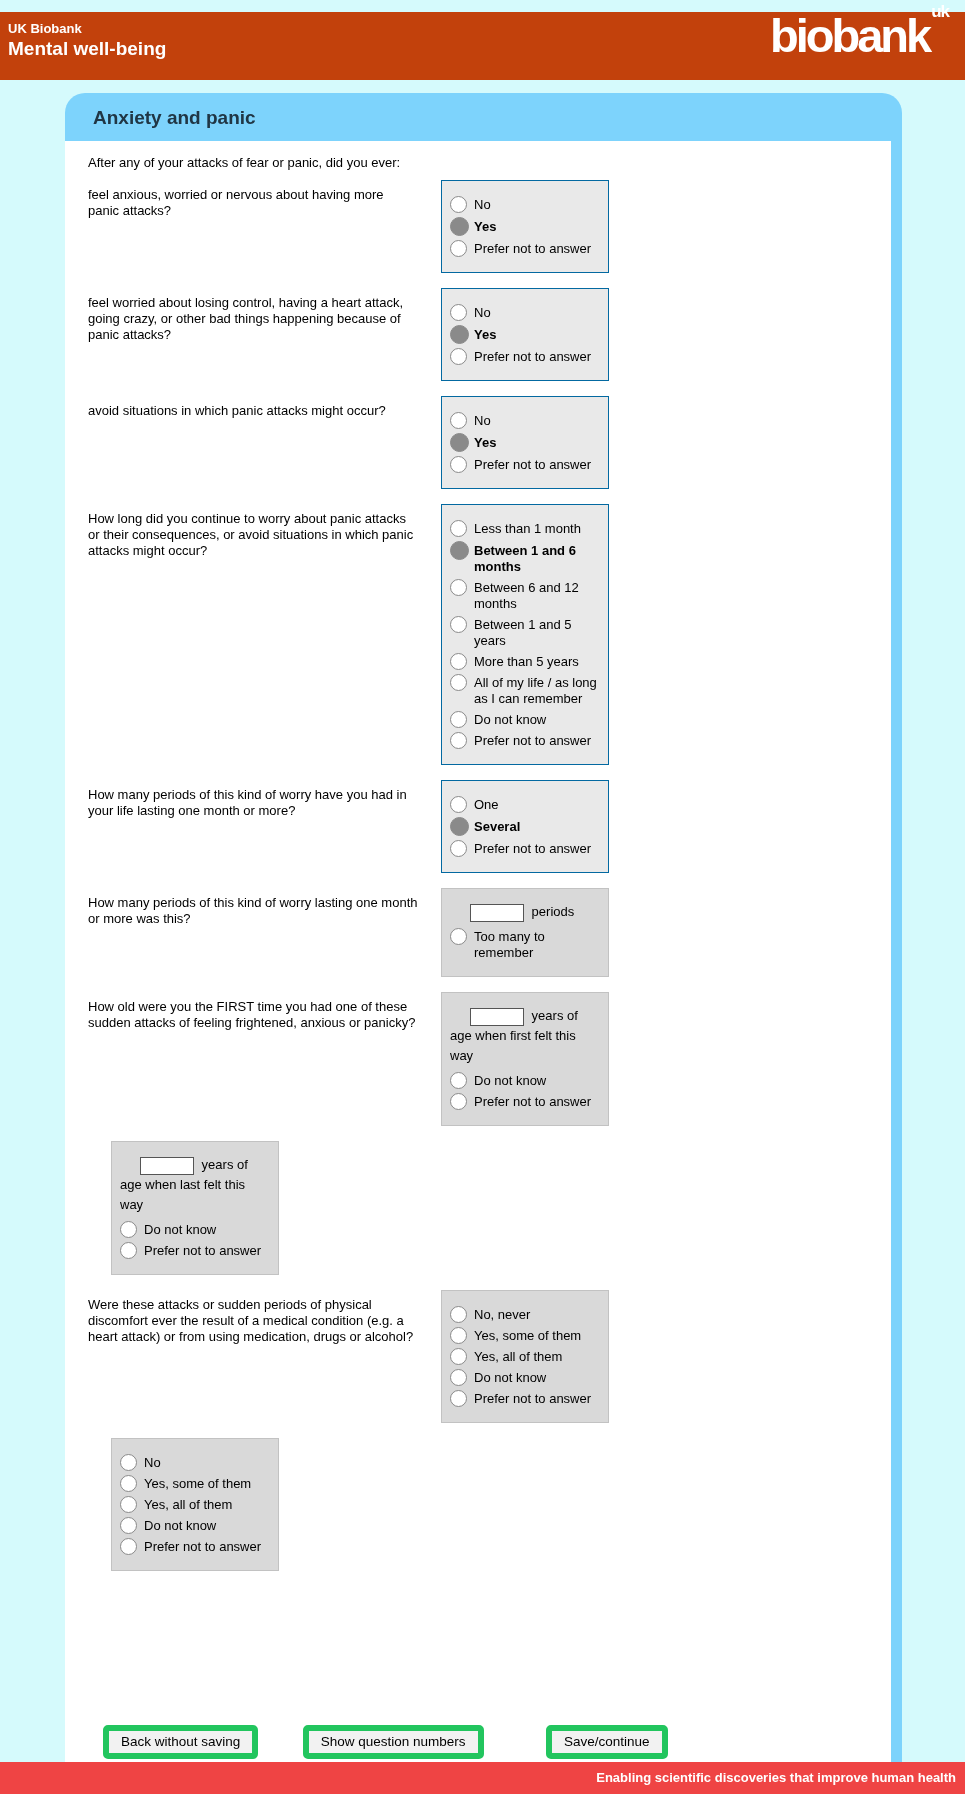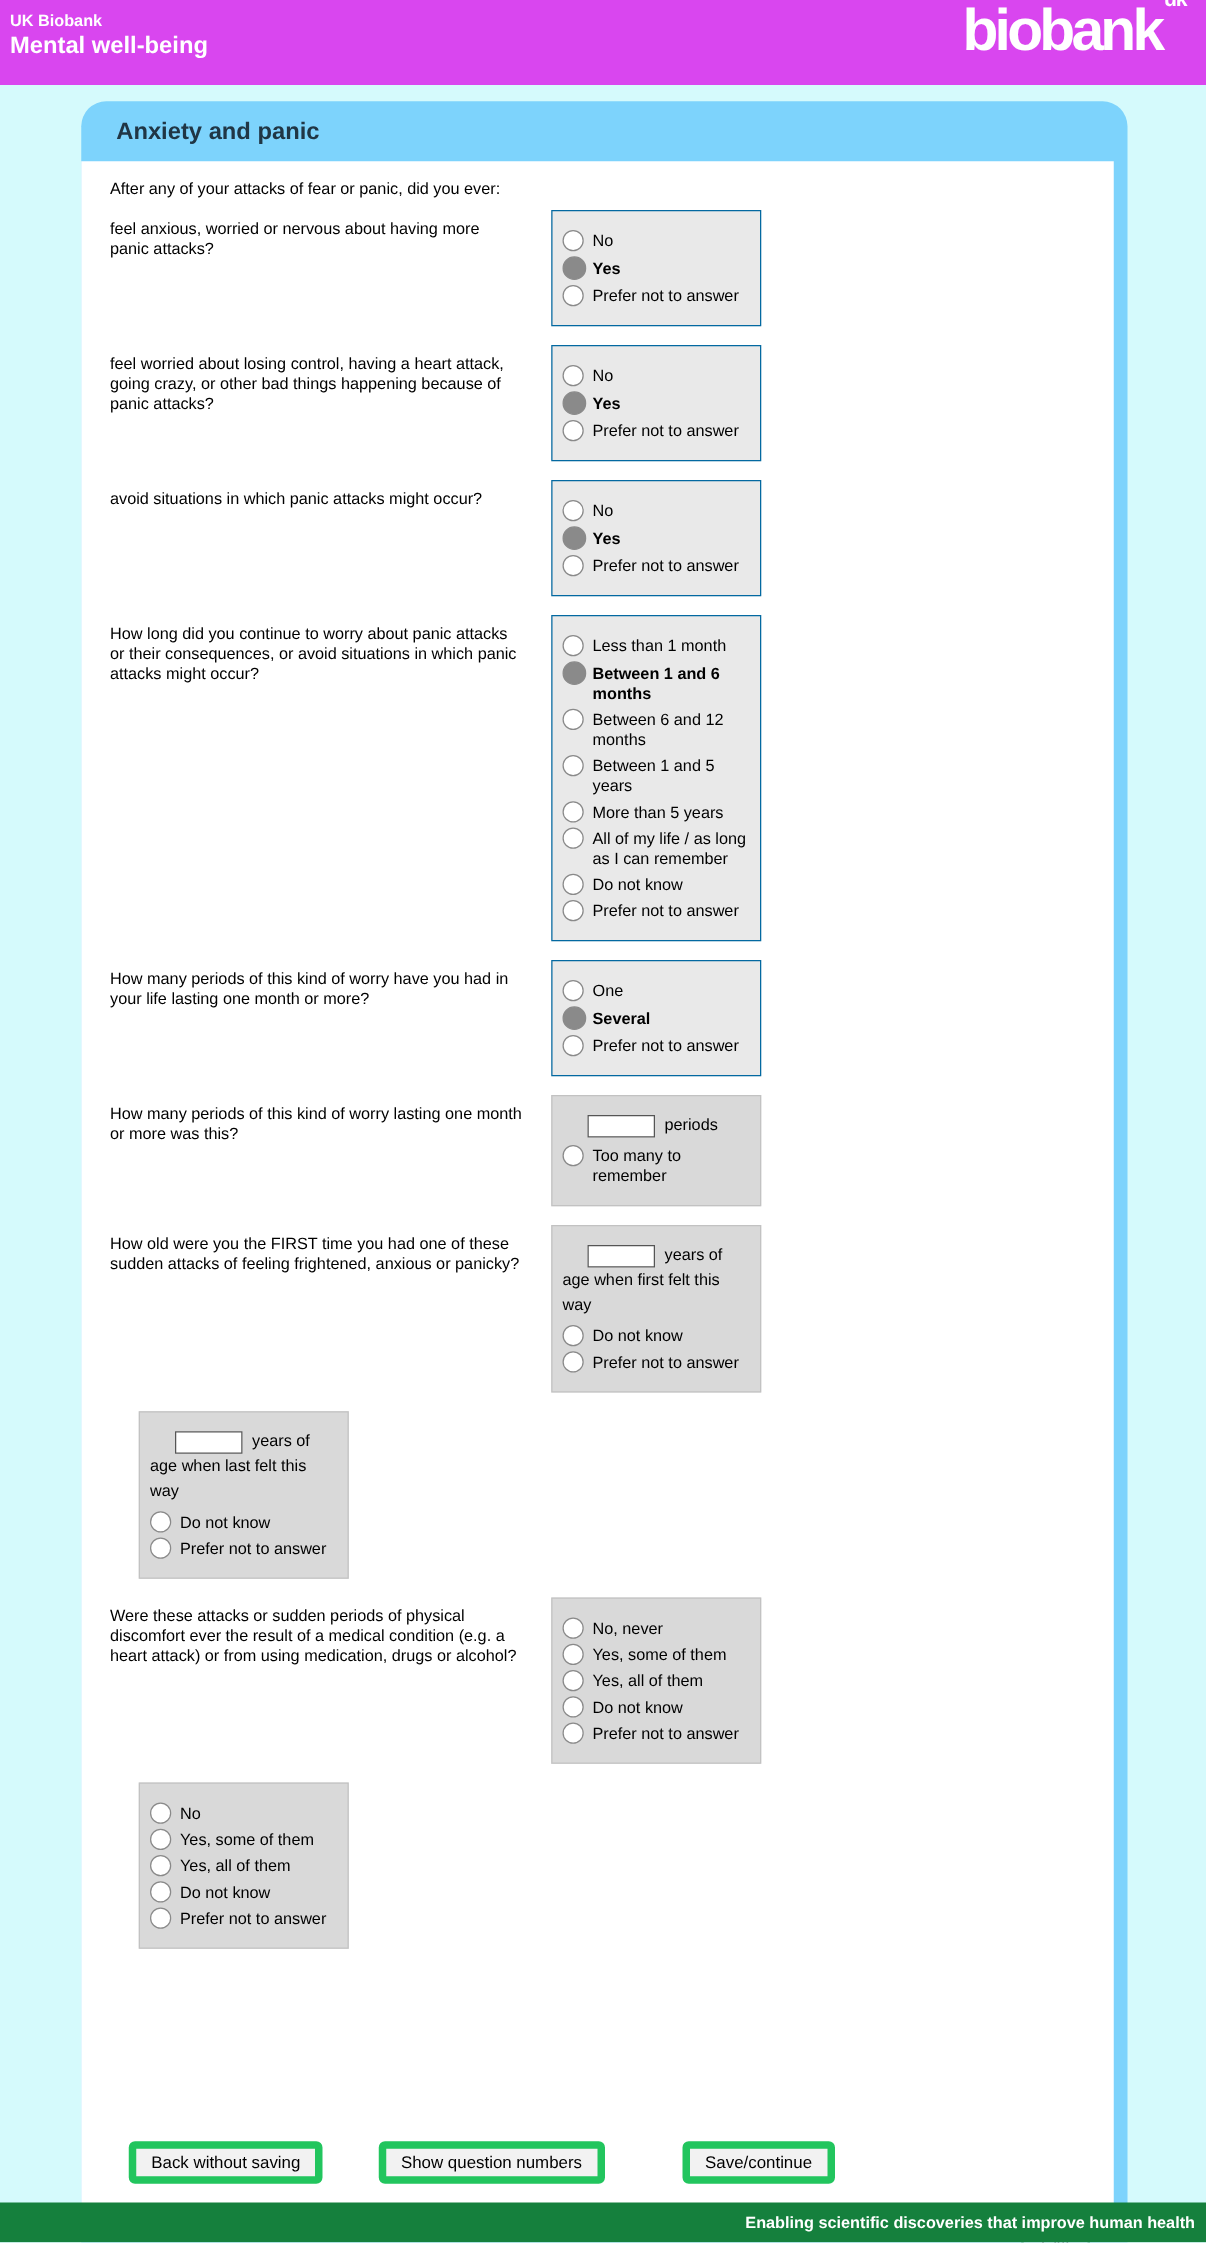--- a/index.html
+++ b/index.html
@@ -1,21 +1,21 @@
 <!DOCTYPE html>
 <html><head>
 <meta charset="utf-8">
 <style>
   * { box-sizing: border-box; margin: 0; padding: 0; }
   html,body { background:#d5fafc; }
   body { font-family:"Liberation Sans", sans-serif; }
   .page { position:relative; width:965px; height:1794px; background:#d5fafc; overflow:hidden; }
 
   
-  .topbar { height:68px; background:#d946ef; color:#fff; position:relative; }
+  .topbar { height:68px; background:#c2410c; color:#fff; position:relative;margin-top:12px; }
   .topbar .org { font-size:13px; font-weight:bold; padding:9px 0 0 8px; }
   .topbar .product { font-size:19px; font-weight:bold; padding:2px 0 0 8px; }
   .logo { position:absolute; top:-4px; right:18px; font-weight:800; font-size:47px; letter-spacing:-3px; color:#fff; }
   .logo sup { font-size:17px; letter-spacing:-1px; font-weight:800; position:relative; top:-18px; left:2px; }
 
   
   .panel { width:837px; margin:13px 0 0 65px; background:#7dd3fc; border-radius:20px; }
   .panel-title { padding:14px 0 12px 28px; }
   .panel-title h1 { font-size:19px; font-weight:bold; color:#203645; }
   .white-area { background:#fff; margin-right:11px; padding:6px 0 20px 0; }
@@ -39,21 +39,21 @@
 
   .actions { margin:154px 0 0 38px; }
   .btn { font-family:"Liberation Sans", sans-serif; font-size:13.5px; color:#000; background:#f2f2f2; border:6px solid #22c55e; border-radius:5px; padding:3px 12px 4px 12px; cursor:pointer; }
   .btn-back { margin-right:40px; }
   .btn-show { margin-right:58px; }
 
   .exit-strip { height:48px; position:relative; }
   .exit-btn { position:absolute; top:12px; right:30px; font-family:"Liberation Sans", sans-serif; font-size:14px; color:#000; background:#f5f5f5; border:2px solid #15803d; border-radius:5px; padding:2px 14px 3px 14px; cursor:pointer; }
 
   
-  .footbar { position:absolute; bottom:0; left:0; width:100%; height:32px; background:#15803d; color:#fff; font-size:13px; font-weight:bold; text-align:right; line-height:31px; padding-right:9px; }
+  .footbar { position:absolute; bottom:0; left:0; width:100%; height:32px; background:#ef4444; color:#fff; font-size:13px; font-weight:bold; text-align:right; line-height:31px; padding-right:9px; }
 </style>
 </head>
 <body>
 
 <div class="page">
 
   <div class="topbar">
     <div class="org">UK Biobank</div>
     <div class="product">Mental well-being</div>
     <div class="logo"><span>biobank</span><sup>uk</sup></div>

